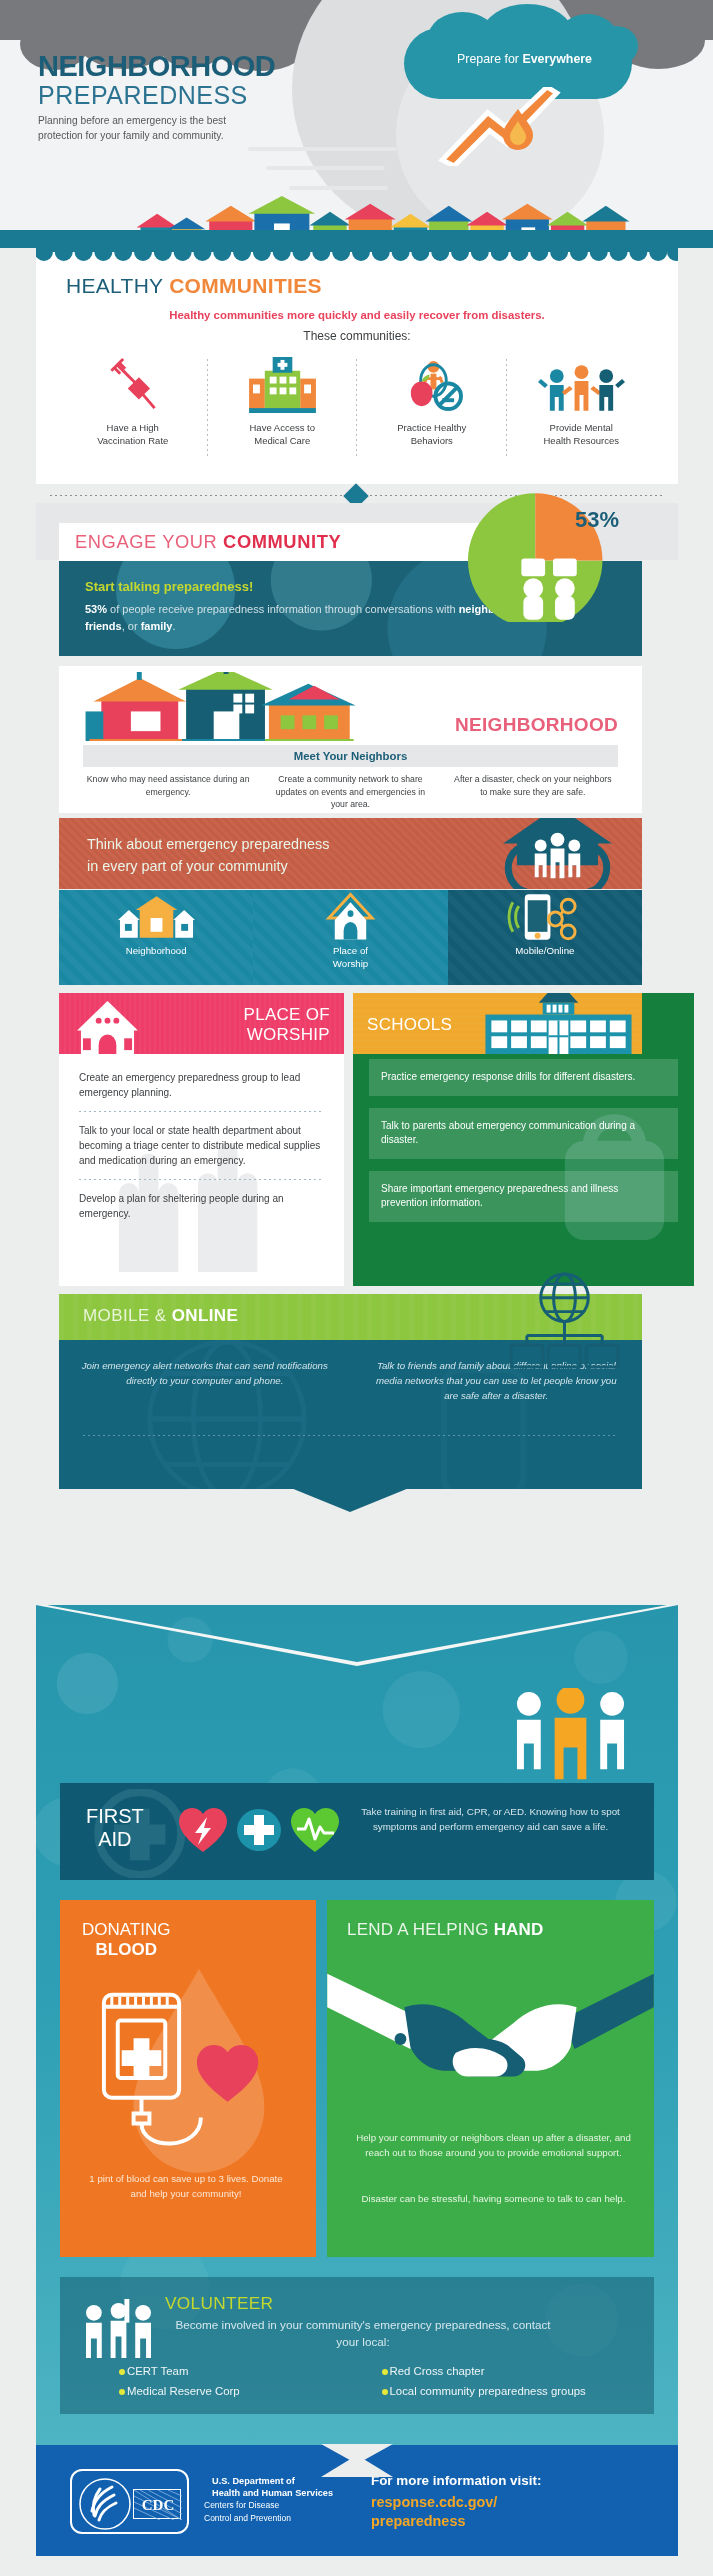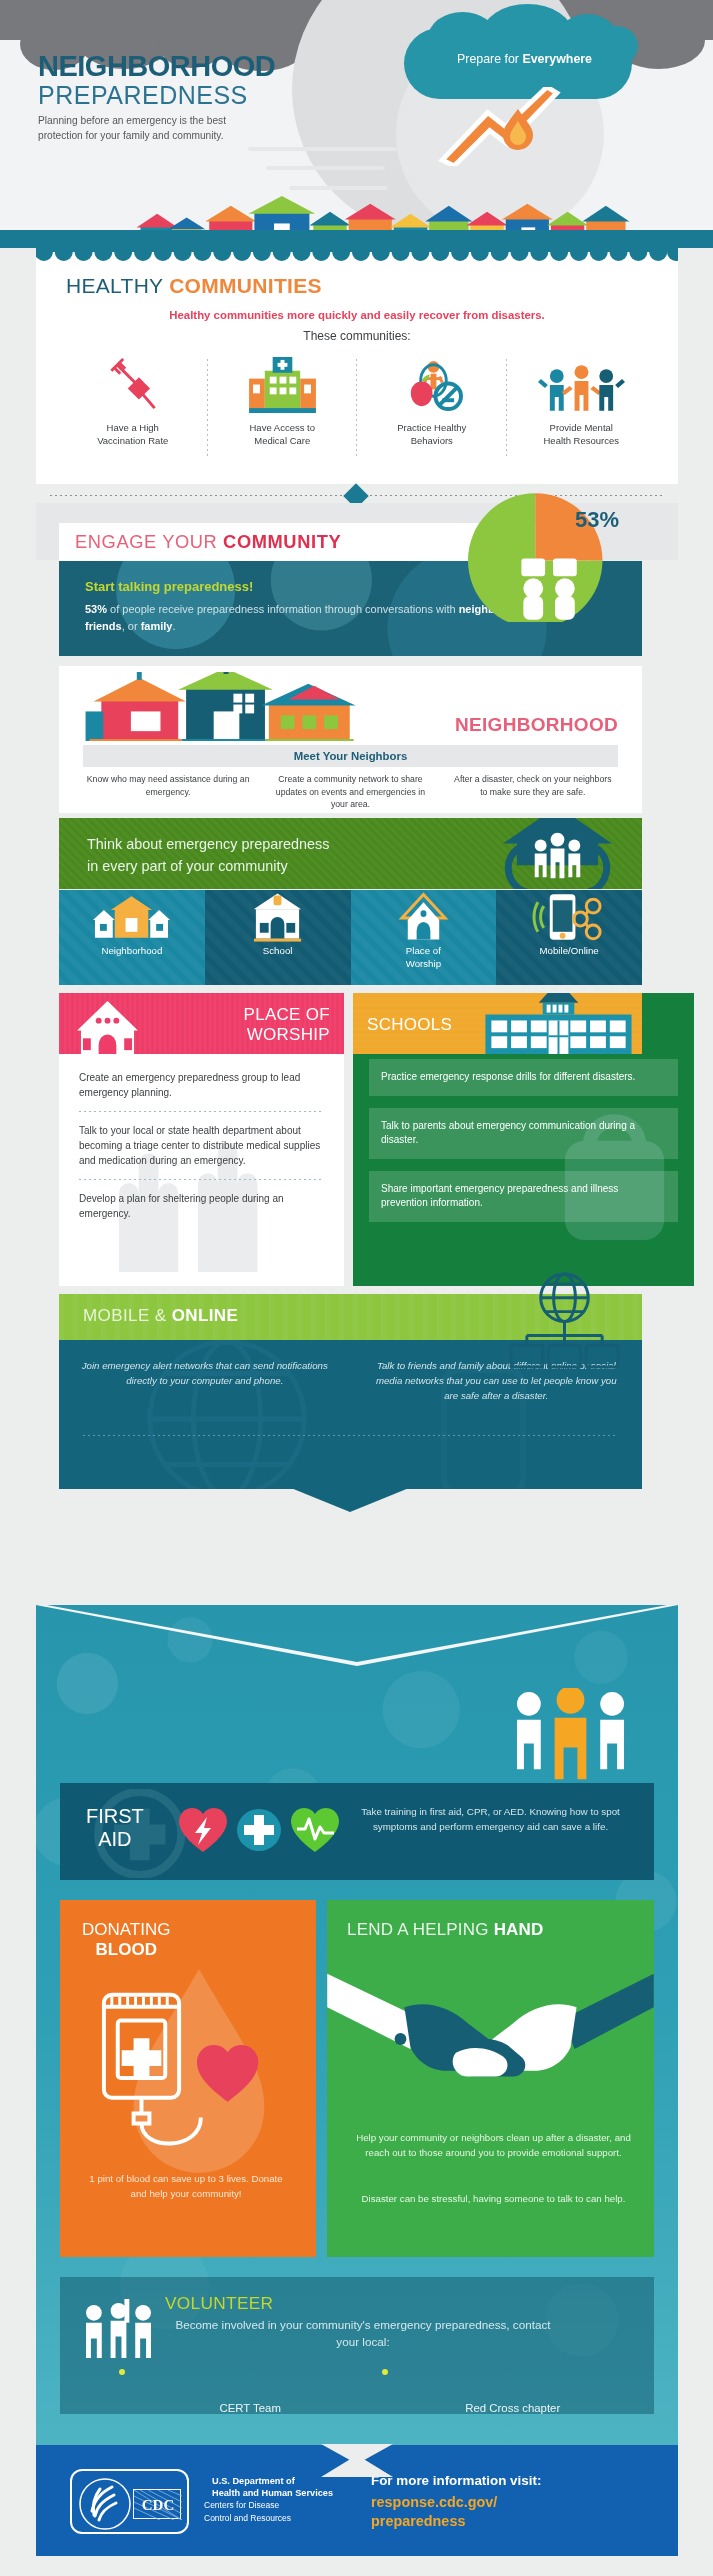--- a/index.html
+++ b/index.html
@@ -67,21 +67,21 @@
 
   
   .nb { position:absolute; left:59px; top:666px; width:583px; height:147px; background:#fff; }
   .nb-h { position:absolute; right:24px; top:48px; font-size:19px; font-weight:bold; color:#e8607a; letter-spacing:0.3px; }
   .nb-grey { position:absolute; left:24px; top:79px; width:535px; height:22px; background:#e6e7e8;
              text-align:center; font-size:11.4px; font-weight:bold; color:#1c5e78; line-height:22px; }
   .nb-grid { position:absolute; left:18px; top:107px; width:547px; display:flex; }
   .nb-col { flex:1; text-align:center; font-size:8.7px; color:#3d4043; line-height:1.45; position:relative; padding:0 8px; }
 
   
-  .think { position:absolute; left:59px; top:818px; width:583px; height:71px; background:#4d7c0f; overflow:hidden; }
+  .think { position:absolute; left:59px; top:818px; width:583px; height:71px; background:#ef4444; overflow:hidden; }
   .think:after { content:""; position:absolute; inset:0; opacity:.25;
       background-image:repeating-linear-gradient(45deg,#5cc065 0 3px,#3dad49 3px 6px); }
   .think-t { position:absolute; left:28px; top:16px; width:416px; font-size:14.4px; color:#eaf6ea; line-height:1.5; z-index:2; }
   .think-ico { position:absolute; right:20px; top:-16px; z-index:2; }
 
   
   .tiles { position:absolute; left:59px; top:890px; width:583px; height:95px; display:flex; }
   .tile { flex:1; position:relative; overflow:hidden; text-align:center; }
   .tile:after { content:""; position:absolute; inset:0; opacity:.35;
       background-image:repeating-linear-gradient(45deg, rgba(255,255,255,.10) 0 6px, transparent 6px 12px); }
@@ -171,21 +171,21 @@
   .lend-h b { color:#fff; font-weight:bold; }
   .lend-t1 { position:absolute; left:20px; top:230px; width:293px; font-size:9.7px; color:#e7f5e4; line-height:1.55; }
   .lend-t2 { position:absolute; left:20px; top:291px; width:293px; font-size:9.7px; color:#e7f5e4; line-height:1.55; }
 
   .vol { position:absolute; left:59px; top:2277px; width:594px; height:137px; background:rgba(10,75,95,.45); overflow:hidden; z-index:3; }
   .vol-ico { position:absolute; left:22px; top:22px; }
   .vol-h { position:absolute; left:105px; top:16px; font-size:17.3px; color:#c4d72e; letter-spacing:0.3px; }
   .vol-t { position:absolute; left:105px; top:40px; width:396px; font-size:11.7px; color:#d5e7ec; line-height:1.45; }
   .vol-lists { position:absolute; left:59px; top:87px; width:525px; display:flex; }
   .vol-col { flex:1; }
-  .vol-li { display:flex; gap:26px; font-size:11.4px; color:#eef6f8; line-height:1.4; margin-bottom:4px;flex-direction:column; }
+  .vol-li { display:flex; gap:2px; font-size:11.4px; color:#eef6f8; line-height:1.4; margin-bottom:4px; }
   .vol-dot { width:6px; height:6px; border-radius:50%; background:#e3e83a; flex:0 0 6px; margin-top:5px; }
   .fr-notch { position:absolute; left:285px; bottom:0; width:0; height:0;
               border-left:36px solid transparent; border-right:36px solid transparent; border-bottom:22px solid #eceded; z-index:4; }
 
   
   .ft { position:absolute; left:36px; top:2445px; width:642px; height:111px; background:#1161b0; }
   .ft-notch { position:absolute; left:285px; top:-1px; width:0; height:0;
               border-left:36px solid transparent; border-right:36px solid transparent; border-top:20px solid #eceded; }
   .hhs { position:absolute; left:34px; top:24px; width:119px; height:65px;
          border:2px solid #fff; border-radius:12px; }
@@ -510,34 +510,20 @@
             <path d="M18 14 L39 0 L60 14Z" fill="#f5b041"></path>
           <rect x="33" y="22" width="12" height="14" fill="#fff"></rect>
           <rect x="58" y="22" width="18" height="20" fill="#fff"></rect>
             <path d="M56 24 L67 14 L78 24Z" fill="#fff"></path>
           <rect x="7" y="28" width="7" height="7" fill="#1b88a3"></rect>
             <rect x="64" y="28" width="7" height="7" fill="#1b88a3"></rect>
         </svg>
       </div>
       <div class="tl">Neighborhood</div>
     </div>
-    <div class="tile" style="background:#125b72">
-      <div class="ti">
-        <svg width="55" height="50" viewBox="0 0 56 50">
-          <path d="M28 0 L52 16 h-48Z" fill="#fff"></path>
-            <rect x="6" y="16" width="44" height="30" fill="#fff"></rect>
-          <rect x="24" y="2" width="8" height="10" rx="2" fill="#f5b041"></rect>
-          <path d="M28 24 a7 7 0 0 1 7 7 v15 h-14 V31 a7 7 0 0 1 7 -7z" fill="#125b72"></path>
-          <rect x="10" y="30" width="9" height="10" fill="#125b72"></rect>
-            <rect x="37" y="30" width="9" height="10" fill="#125b72"></rect>
-          <rect x="4" y="46" width="48" height="3" fill="#f5b041"></rect>
-        </svg>
-      </div>
-      <div class="tl">School</div>
-    </div>
     <div class="tile" style="background:#1b88a3">
       <div class="ti">
         <svg width="55" height="52" viewBox="0 0 56 52">
           <path d="M28 2 L50 26 h-44Z" fill="none" stroke="#f5b041" stroke-width="3"></path>
           <path d="M28 10 L44 28 v20 h-32 V28Z" fill="#fff"></path>
           <path d="M28 30 a7 9 0 0 1 7 9 v9 h-14 v-9 a7 9 0 0 1 7 -9z" fill="#1b88a3"></path>
           <rect x="25" y="18" width="6" height="7" rx="3" fill="#1b88a3"></rect>
         </svg>
       </div>
       <div class="tl">Place of<br>Worship</div>
@@ -856,21 +842,21 @@
               <path d="M34 0 L48 6"></path>
           </g>
         </svg>
         <div class="cdc-t">CDC</div>
       </div>
     </div>
     <div class="ft-dep">
       <b>U.S. Department of</b><br>
       <b>Health and Human Services</b><br>
       <span class="small">Centers for Disease</span><br>
-      <span class="small">Control and Resources</span>
+      <span class="small">Control and Prevention</span>
     </div>
     <div class="ft-more">For more information visit:</div>
     <div class="ft-url">
       <span>response.cdc.gov/</span><br>
       <span>preparedness</span>
     </div>
   </div>
 
 </div>
 

